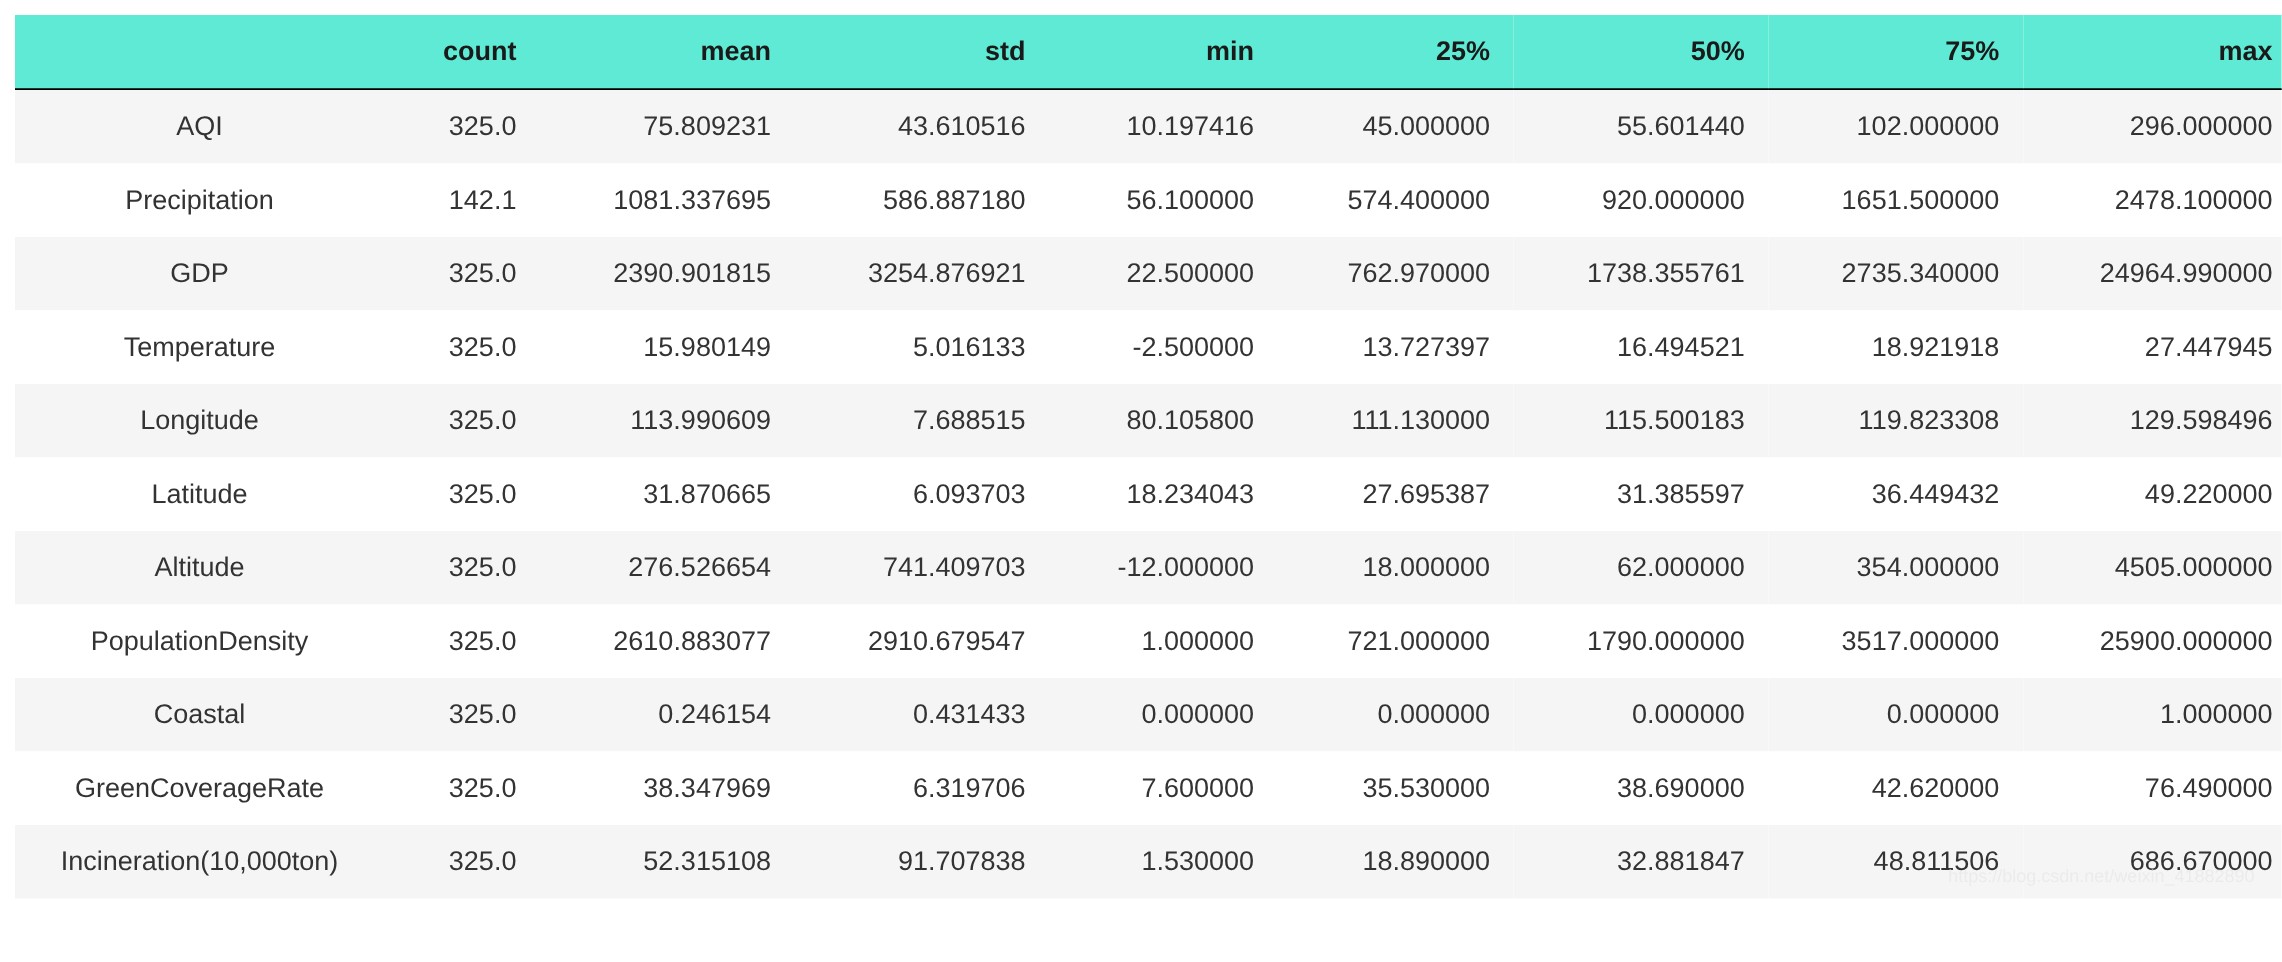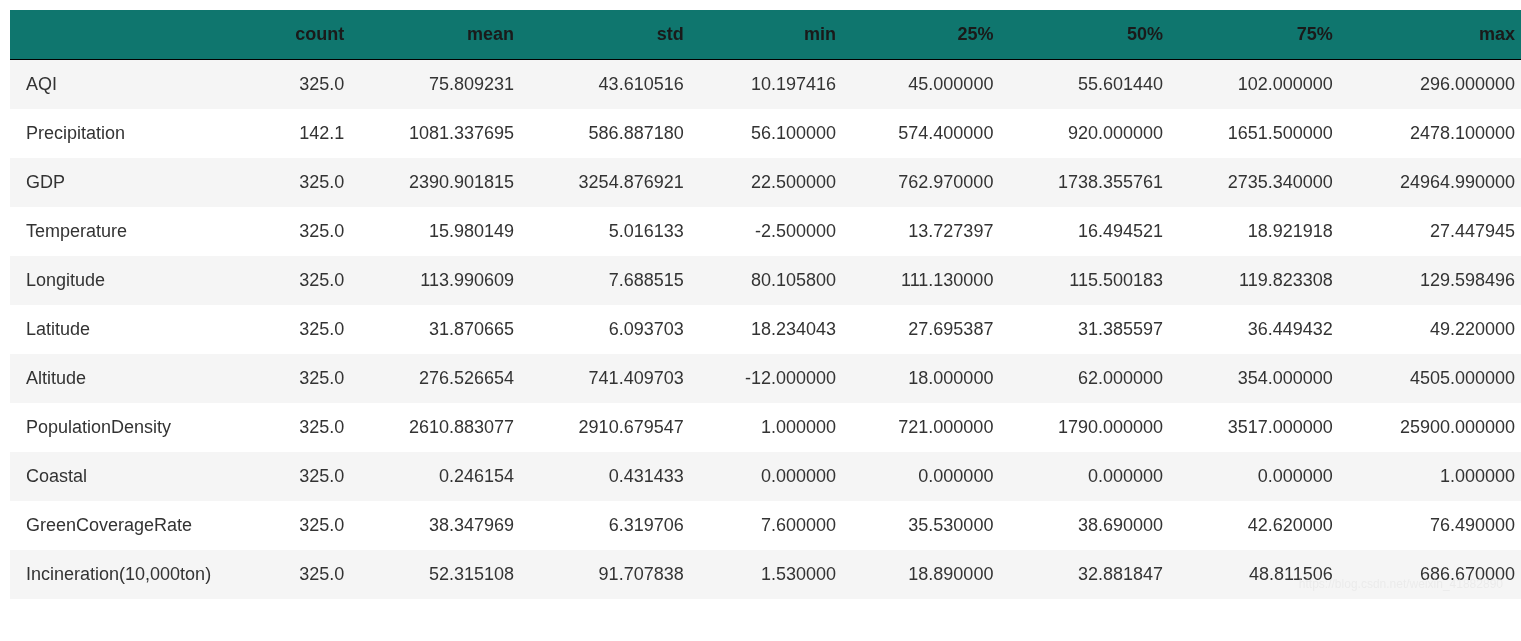--- a/index.html
+++ b/index.html
@@ -21,34 +21,34 @@
     }
     th, td {
       padding: 14px 16px;
       text-align: right;
       font-weight: 400;
       white-space: nowrap;
     }
     thead th {
       font-weight: 700;
       color: #1a1a1a;
-      background: #0f766e;
+      background: #5eead4;
       border-bottom: 1.5px solid #000000;
     }
     thead th.row-label-header {
       width: 250px;
     }
     tbody tr:nth-child(odd) {
       background: #f5f5f5;
     }
     tbody tr:nth-child(even) {
       background: #ffffff;
     }
     td.row-label, th.row-label-header {
-      text-align: left;
+      text-align: center;
       padding-right: 20px;
       color: #333333;
     }
     .watermark {
       position: absolute;
       right: 28px;
       bottom: 8px;
       font-size: 12px;
       color: #e5e5e5;
       opacity: 0.6;

